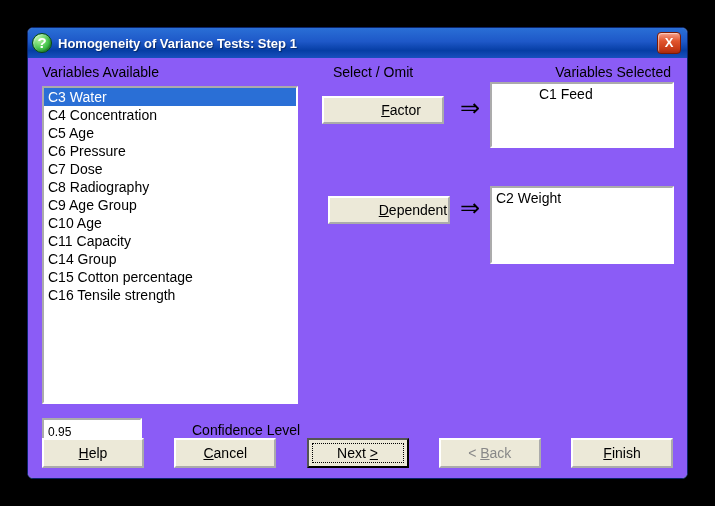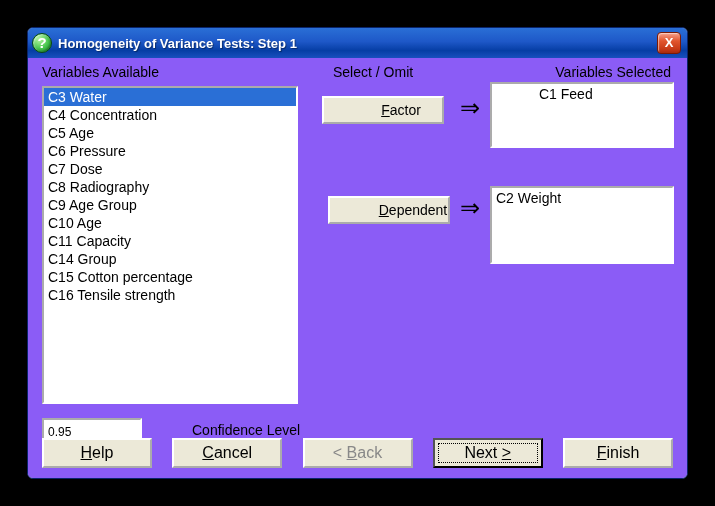--- a/index.html
+++ b/index.html
@@ -115,24 +115,24 @@
   }
   .conf-label { position:absolute; left:124px; top:364px; font-size:14px;margin-left:40px; }
 
   .button-row {
     position:absolute; left:14px; right:14px; bottom:8px;
     height:32px;
     display:flex; gap:20px;
     justify-content:space-between;
   }
   .btn {
-    width:110px; height:30px;
+    width:102px; height:30px;
     border:2px outset #fff;
     background:#ece9d8;
-    font-size:16px;
+    font-size:14px;
     display:flex; align-items:center; justify-content:center;
     cursor:default;
   }
   .btn.disabled { color:#888; }
   .btn.default { outline:1px dotted #000; outline-offset:-6px; border-color:#000 #000 #000 #000; }
   .u { text-decoration:underline; }
 </style>
 </head>
 <body>
 
@@ -185,25 +185,25 @@
     <div class="conf-input">0.95</div>
     <div class="conf-label">Confidence Level</div>
 
     <div class="button-row">
       <div class="btn">
         <span><span class="u">H</span><span>elp</span></span>
       </div>
       <div class="btn">
         <span><span class="u">C</span><span>ancel</span></span>
       </div>
+      <div class="btn default">
+        <span><span>Next </span><span class="u">&gt;</span></span>
+      </div>
       <div class="btn disabled">
         <span><span>&lt; </span><span class="u">B</span><span>ack</span></span>
       </div>
-      <div class="btn default">
-        <span><span>Next </span><span class="u">&gt;</span></span>
-      </div>
       <div class="btn">
         <span><span class="u">F</span><span>inish</span></span>
       </div>
     </div>
 
   </div>
 </div>
 
 </body></html>

